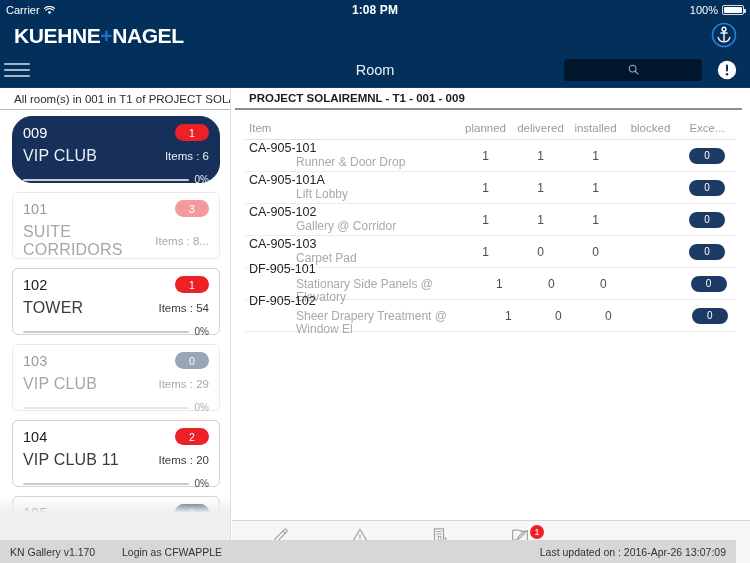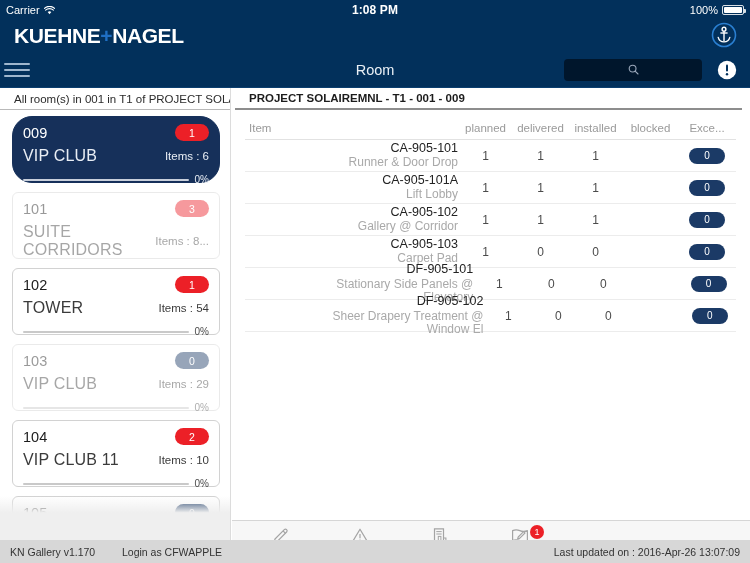--- a/index.html
+++ b/index.html
@@ -176,21 +176,21 @@
     padding-bottom: 5px;
   }
   .th-item { flex: 1 1 auto; padding-left: 4px; }
   .th-col { width: 55px; text-align:center; }
   .th-col.exc { width: 58px; }
   .trow {
     display:flex; align-items:center;
     height: 32px;
     border-bottom: 1px solid #ececec;
   }
-  .td-item { flex:1 1 auto; padding-left: 4px; line-height:1.1;text-align:right; }
+  .td-item { flex:1 1 auto; padding-left: 4px; line-height:1.1; }
   .td-code { font-size: 12.5px; color:#232323; }
   .td-desc { font-size: 12px; color:#a9a9a9; margin-top: 1px; margin-left: 47px; }
   .td-col {
     width: 55px; text-align:center;
     font-size: 12px; color:#4b4b4b;
   }
   .td-col.exc { width: 58px; display:flex; justify-content:center; }
   .exc-badge {
     width: 36px; height: 16px; border-radius: 8px;
     background:#1b3a66; color:#ffffff;
@@ -214,21 +214,21 @@
   .tool .tl { font-size: 9.5px; margin-top: 1px; color:#8e8e8e; }
   .tool-dot {
     position:absolute; top: -1px; right: 16px;
     width: 14px; height: 14px; border-radius: 50%;
     background:#ec2027; color:#fff; font-size: 9px;
     display:flex; align-items:center; justify-content:center;
   }
 
   
   .footer {
-    position:absolute; bottom:0; left:0; right:0;
+    position:absolute; bottom:0; left:0; right:14px;
     height: 23px; background:#d7d7d7;
     display:flex; align-items:center;
     font-size: 10.5px; color:#333333;
     padding: 0 10px;
   }
   .f-version { width: 112px; }
   .f-login { flex: 1 1 auto; }
   .f-updated { margin-left:auto; }
 </style>
 </head>
@@ -355,21 +355,21 @@
               <span class="rc-pct">0%</span>
             </div>
           </div>
           <div class="roomcard">
             <div class="rc-top">
               <span class="rc-num">104</span>
               <span class="rc-badge" style="background:#ec2027">2</span>
             </div>
             <div class="rc-mid">
               <span class="rc-name">VIP CLUB 11</span>
-              <span class="rc-items"><span>Items :</span>&nbsp;<span>10</span></span>
+              <span class="rc-items"><span>Items :</span>&nbsp;<span>20</span></span>
             </div>
             <div class="rc-bot">
               <span class="rc-track"></span>
               <span class="rc-pct">0%</span>
             </div>
           </div>
           <div class="roomcard">
             <div class="rc-top">
               <span class="rc-num">105</span>
               <span class="rc-badge" style="background:#1b3a66">0</span>

